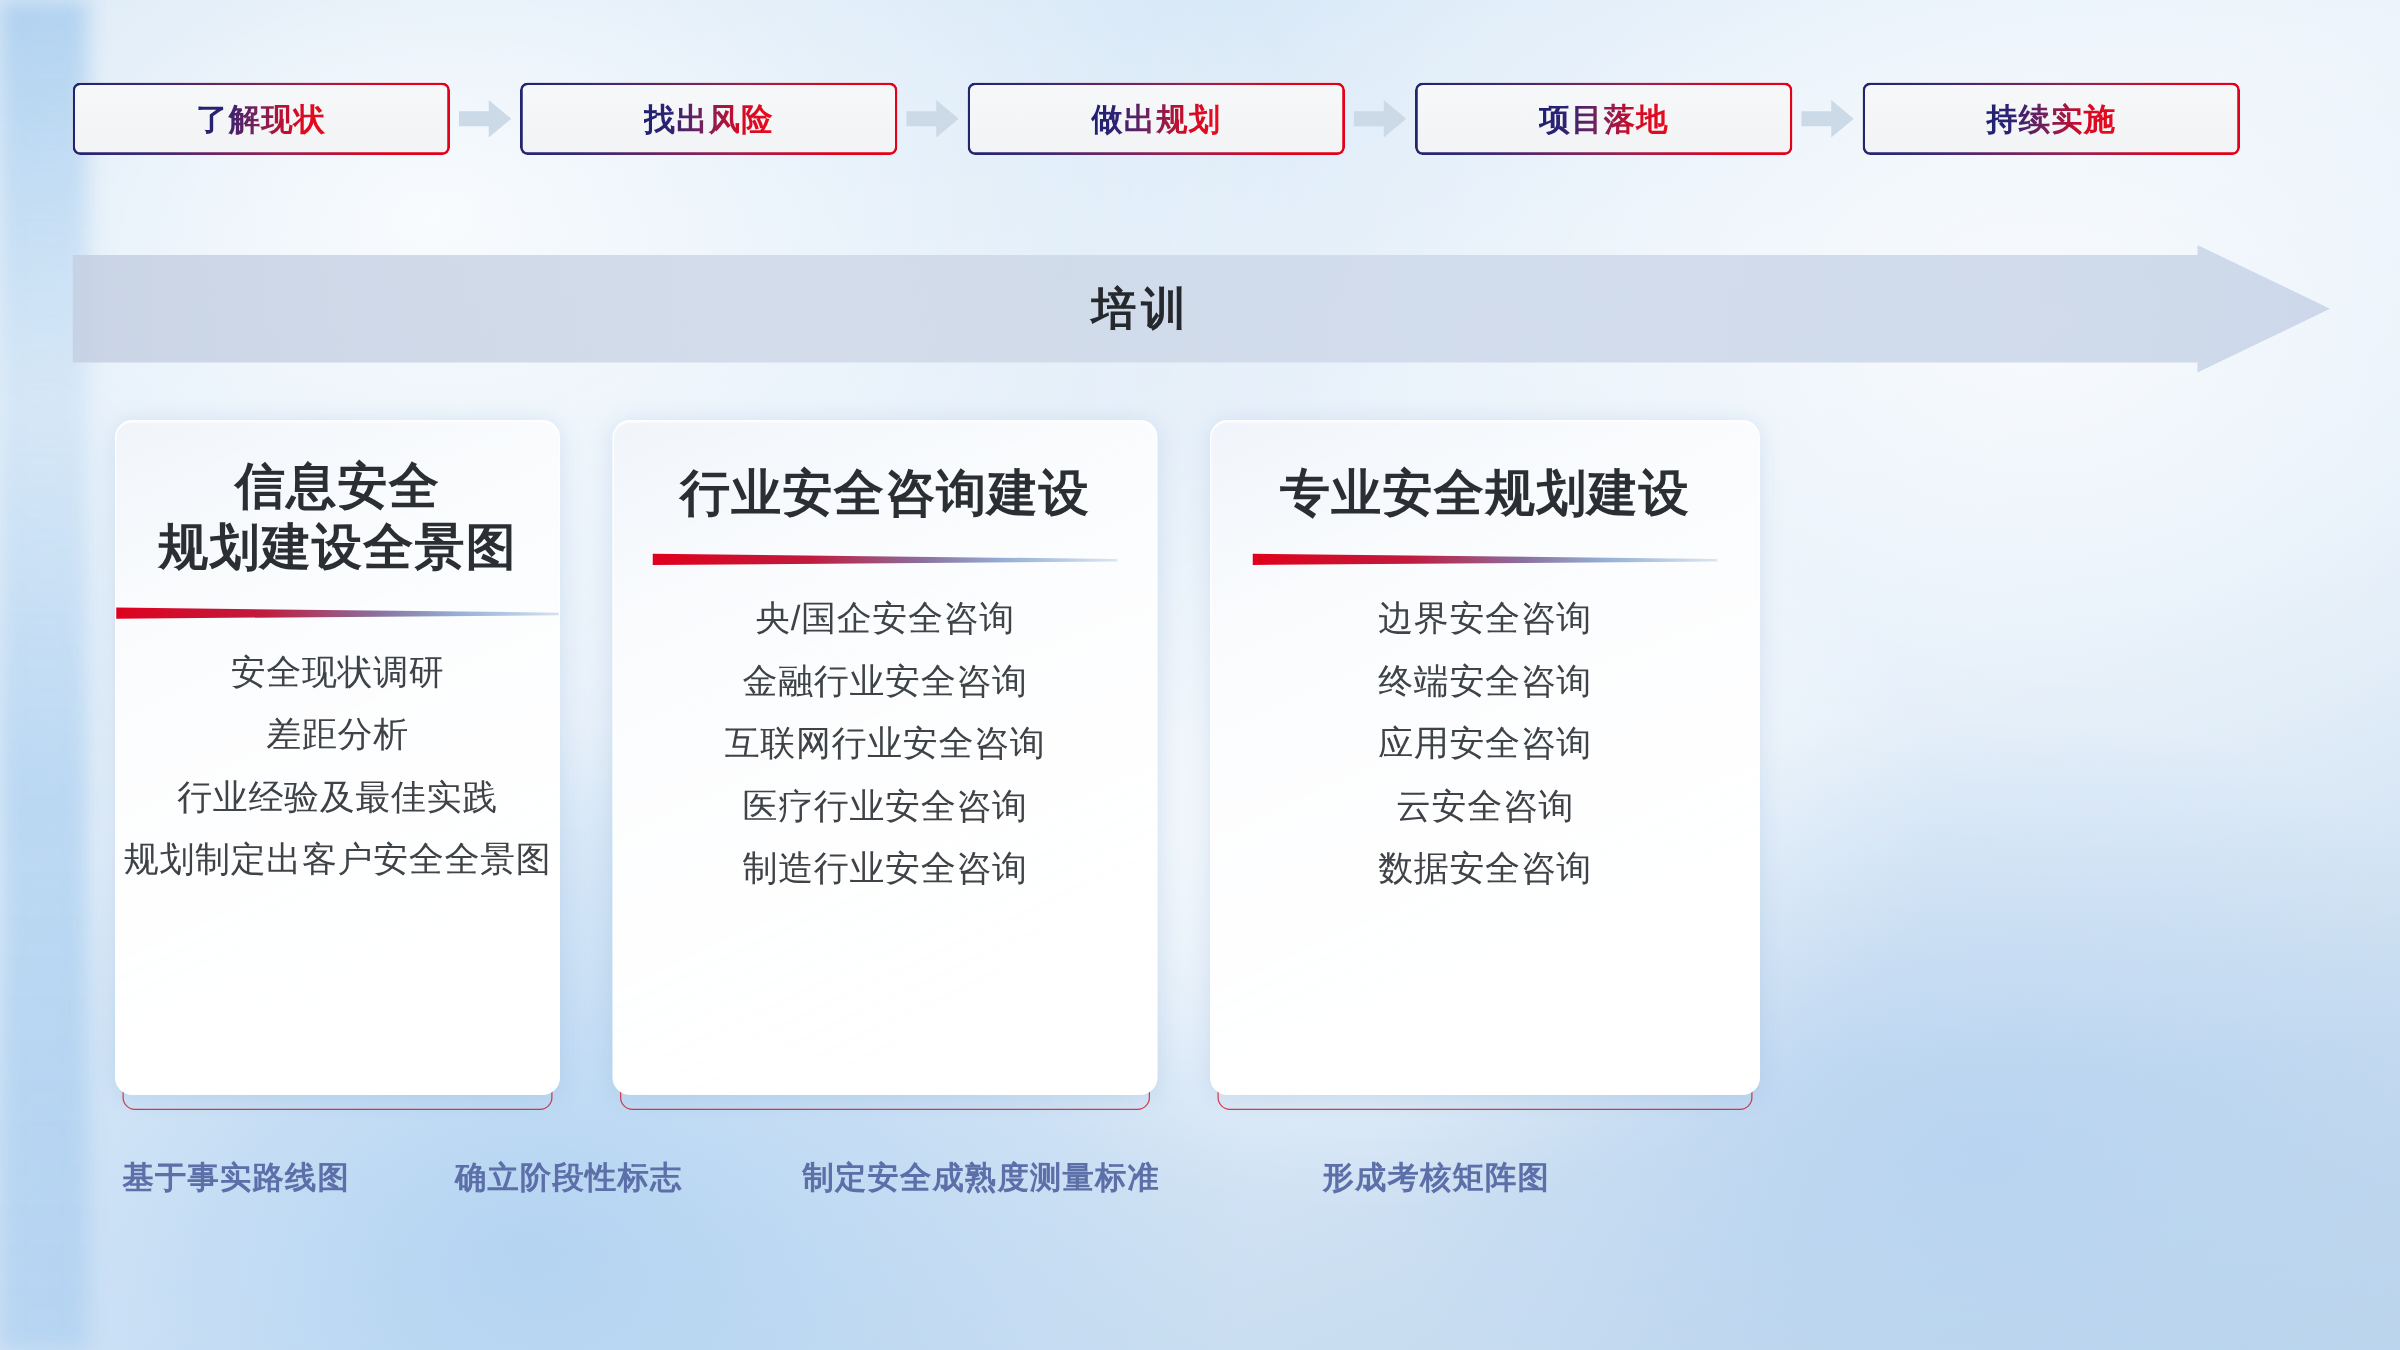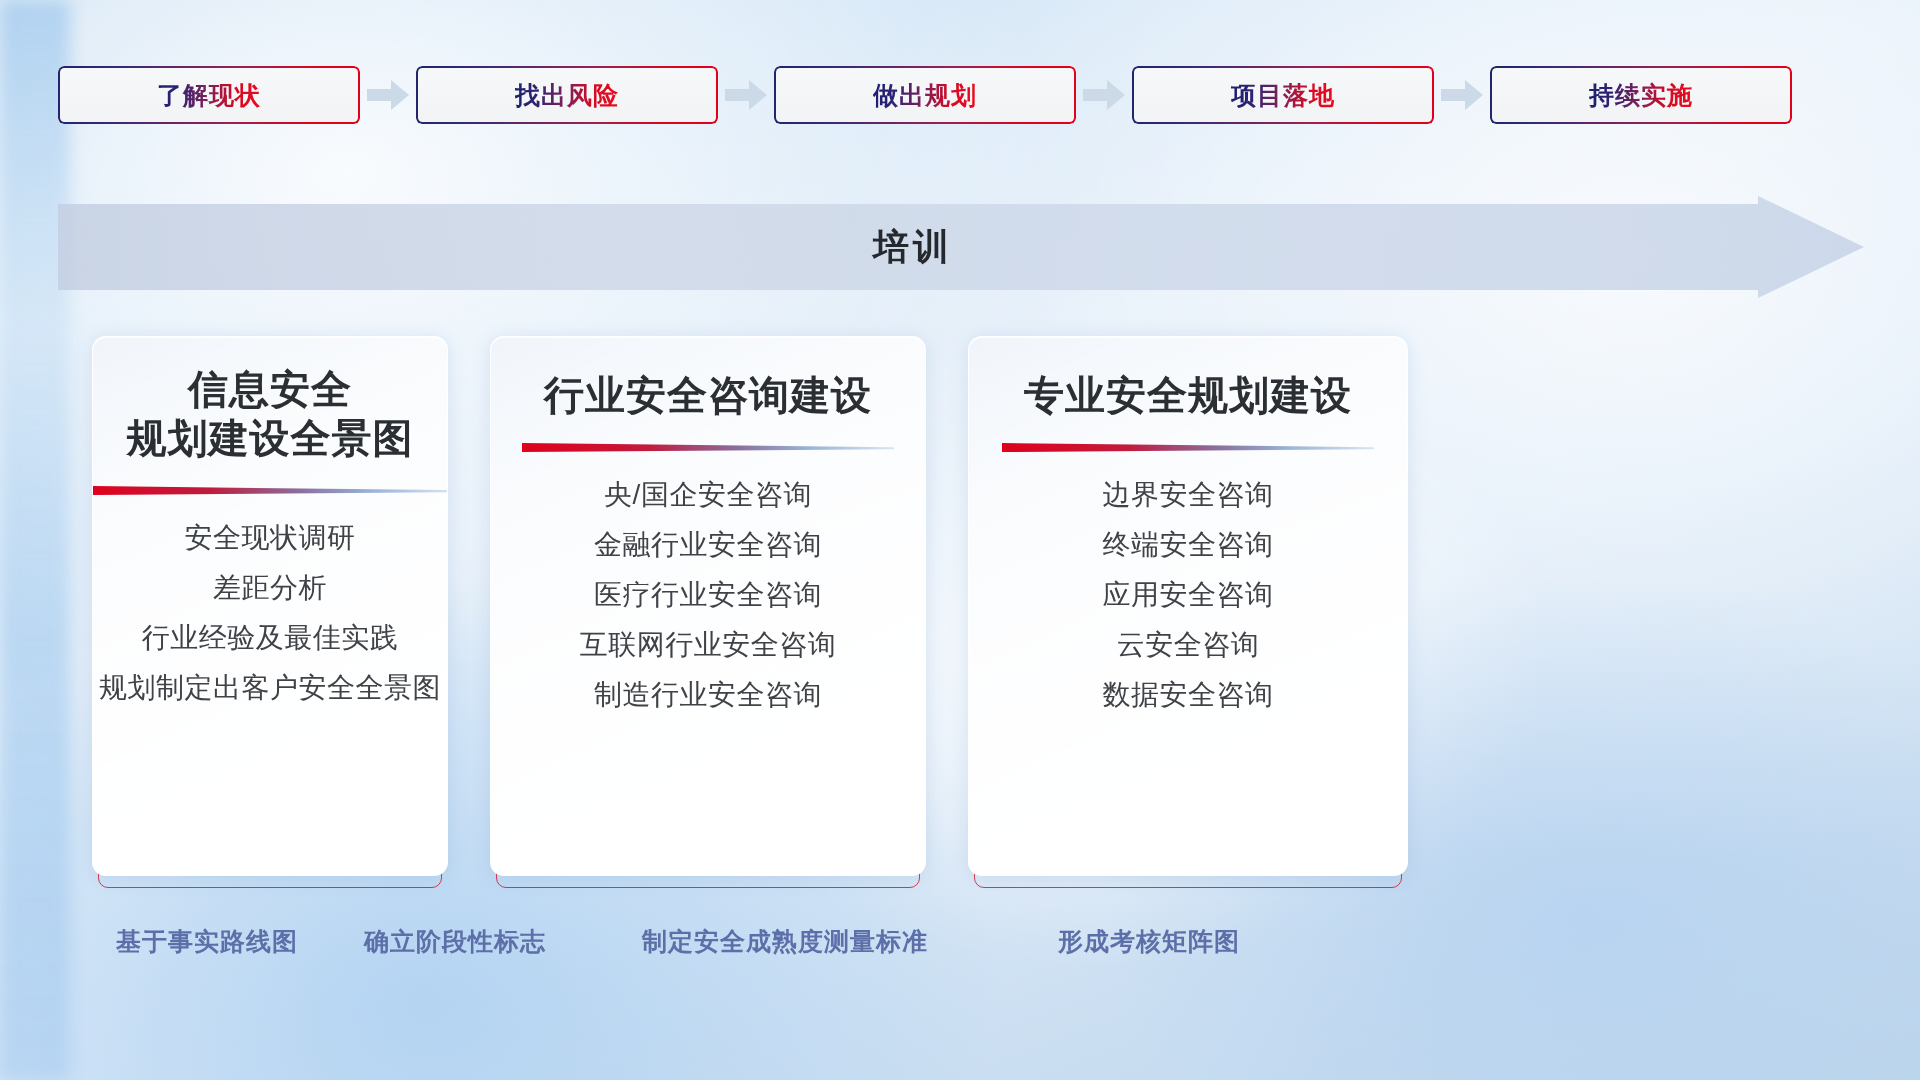--- a/index.html
+++ b/index.html
@@ -145,21 +145,21 @@
     padding:11px 0; letter-spacing:.5px; white-space:nowrap;
   }
 
   
   #footnotes { position:absolute; left:0; top:925px; width:1920px; height:48px; z-index:6; }
   .footnote {
     position:absolute; top:0;
     font-size:25px; font-weight:700; letter-spacing:1px;
     color:#5d6fa8; white-space:nowrap;
   }
-  .fn0 { left:116px;font-family:Liberation Serif, serif; }
+  .fn0 { left:98px;font-family:Liberation Serif, serif; }
   .fn1 { left:364px; }
   .fn2 { left:642px; }
   .fn3 { left:1058px; }
 </style>
 </head>
 <body>
 
 <div id="bg">
   <div class="bg-base"></div>
   <div class="bg-glow-a"></div>
@@ -273,22 +273,22 @@
               <stop offset="0.76" stop-color="#96b0d6"></stop>
               <stop offset="1" stop-color="#dbe6f2"></stop>
             </linearGradient>
           </defs>
           <path d="M0 1 L372 5.2 L372 7.2 L0 10 Z" fill="url(#dv2)"></path>
         </svg>
       </div>
       <div class="card-list">
         <div class="li">央/国企安全咨询</div>
         <div class="li">金融行业安全咨询</div>
+        <div class="li">互联网行业安全咨询</div>
         <div class="li">医疗行业安全咨询</div>
-        <div class="li">互联网行业安全咨询</div>
         <div class="li">制造行业安全咨询</div>
       </div>
     </div>
   </div>
 
   <div class="card-slot s3">
     <div class="card-redframe"></div>
     <div class="card">
       <div class="card-title">专业安全规划建设</div>
       <div class="card-divider">

